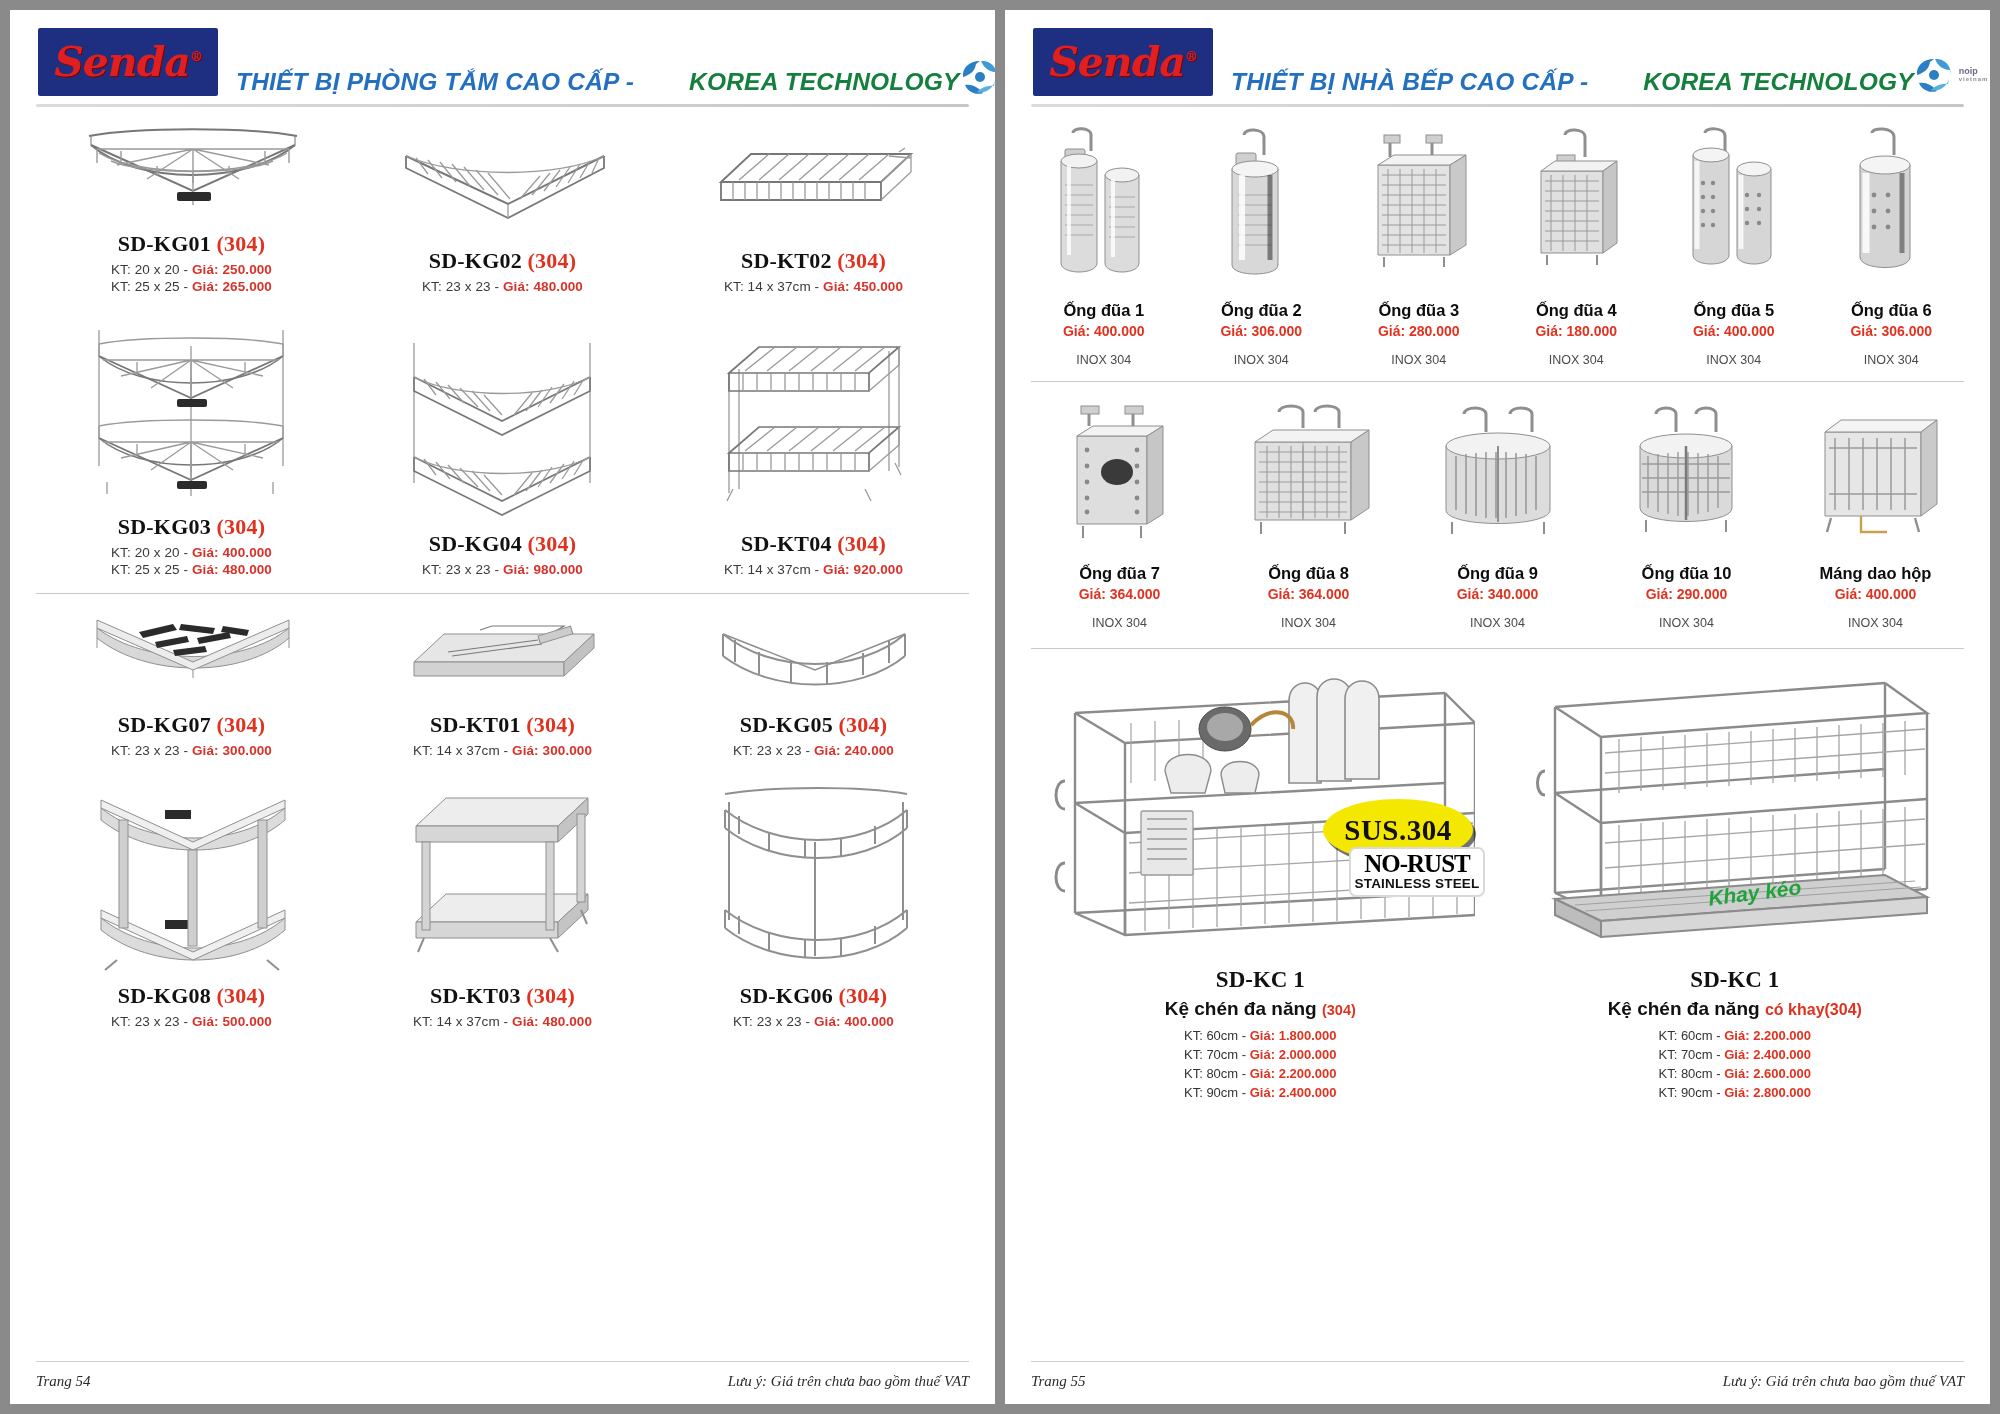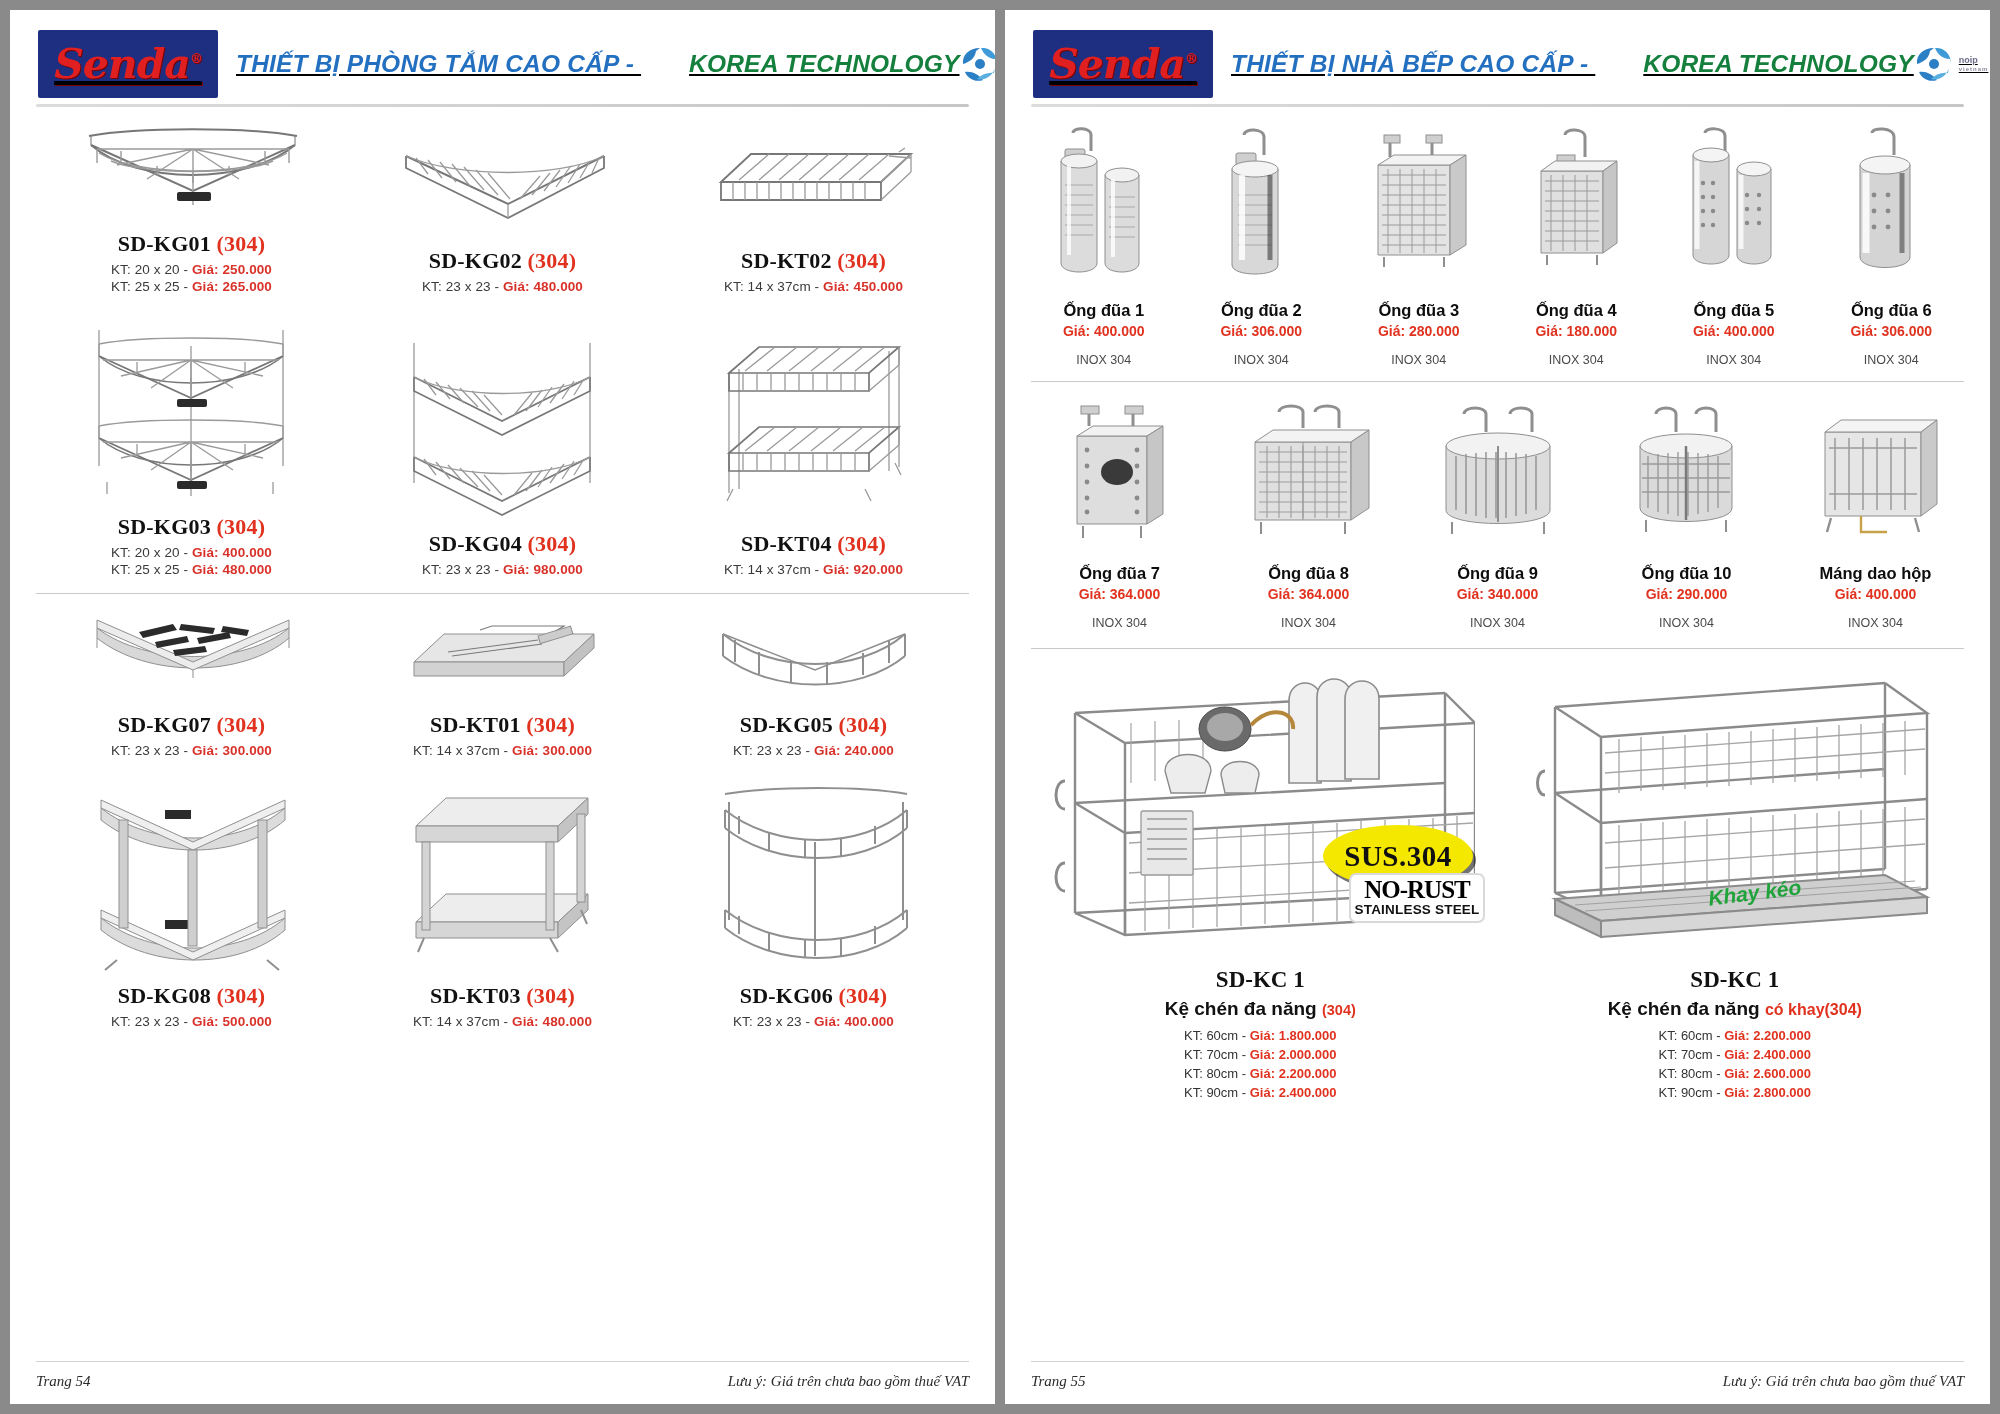--- a/index.html
+++ b/index.html
@@ -3,21 +3,21 @@
 <meta charset="utf-8">
 <title>Senda Catalog</title>
 <style>
   html,body{margin:0;padding:0;background:#8d8d8d;}
   body{font-family:"Liberation Sans",sans-serif;}
   .sheet{width:2000px;height:1414px;position:relative;background:#8a8a8a;display:flex;overflow:hidden;}
   .page{position:relative;background:#ffffff;width:985px;height:1394px;margin:10px 0 10px 10px;box-sizing:border-box;padding:0;overflow:hidden;}
   .page.right{margin-left:10px;}
 
   
-  .hdr{display:flex;align-items:center;padding:22px 28px 0 28px;height:86px;box-sizing:border-box;text-decoration:underline;}
+  .hdr{display:flex;align-items:flex-end;padding:22px 28px 0 28px;height:86px;box-sizing:border-box;}
   .logo-box{width:180px;height:68px;background:#1e2f82;border-radius:2px;display:flex;align-items:center;justify-content:center;flex:0 0 auto;}
   .logo-txt{font-family:"DejaVu Serif",serif;font-style:italic;font-weight:700;color:#e02020;font-size:41px;letter-spacing:-1px;line-height:1;text-shadow:1px 1px 0 #7b0000;}
   .logo-txt sup{font-size:13px;vertical-align:super;}
   .hdr-title{flex:1 1 auto;text-align:center;font-weight:700;font-style:italic;font-size:24.5px;letter-spacing:.2px;white-space:nowrap;padding-left:18px;}
   .hdr-title .blue{color:#2470c0;}
   .hdr-title .red{color:#15803d;margin-left:48px;}
   .certs{display:flex;align-items:center;gap:14px;flex:0 0 auto;padding-right:4px;}
   .cert{display:flex;align-items:center;gap:5px;}
   .cert-label{font-size:9px;color:#6b6b8a;line-height:1.05;font-weight:600;}
   .cert-label .sub{font-size:6px;display:block;letter-spacing:1px;color:#8a8aa0;}
@@ -678,21 +678,21 @@
               <path d="M176 112 C176 94 214 94 214 112 L210 130 L180 130 Z"></path>
             </g>
             <g fill="none" stroke="#9a9a9a" stroke-width="1.3">
               <rect x="96" y="148" width="52" height="64" rx="2" fill="#e8e8e8"></rect>
               <path d="M102 156 L142 156 M102 166 L142 166 M102 176 L142 176 M102 186 L142 186 M102 196 L142 196"></path>
             </g>
             <path d="M20 118 C8 118 8 146 20 146" fill="none" stroke="#8b8b8b" stroke-width="3"></path>
             <path d="M20 200 C8 200 8 228 20 228" fill="none" stroke="#8b8b8b" stroke-width="3"></path>
           </svg>
         </div>
-        <div class="badge" style="left:300px;top:162px;">
+        <div class="badge" style="left:300px;top:136px;">
           <div class="badge-ell">
               <span>SUS.304</span>
             </div>
           <div class="badge-box">
             <div class="norust">NO-RUST</div>
             <div class="stainless">STAINLESS STEEL</div>
           </div>
         </div>
         <div class="kcname">SD-KC 1</div>
         <div class="kcsub"><span>Kệ chén đa năng</span> <span class="c304">(304)</span></div>

